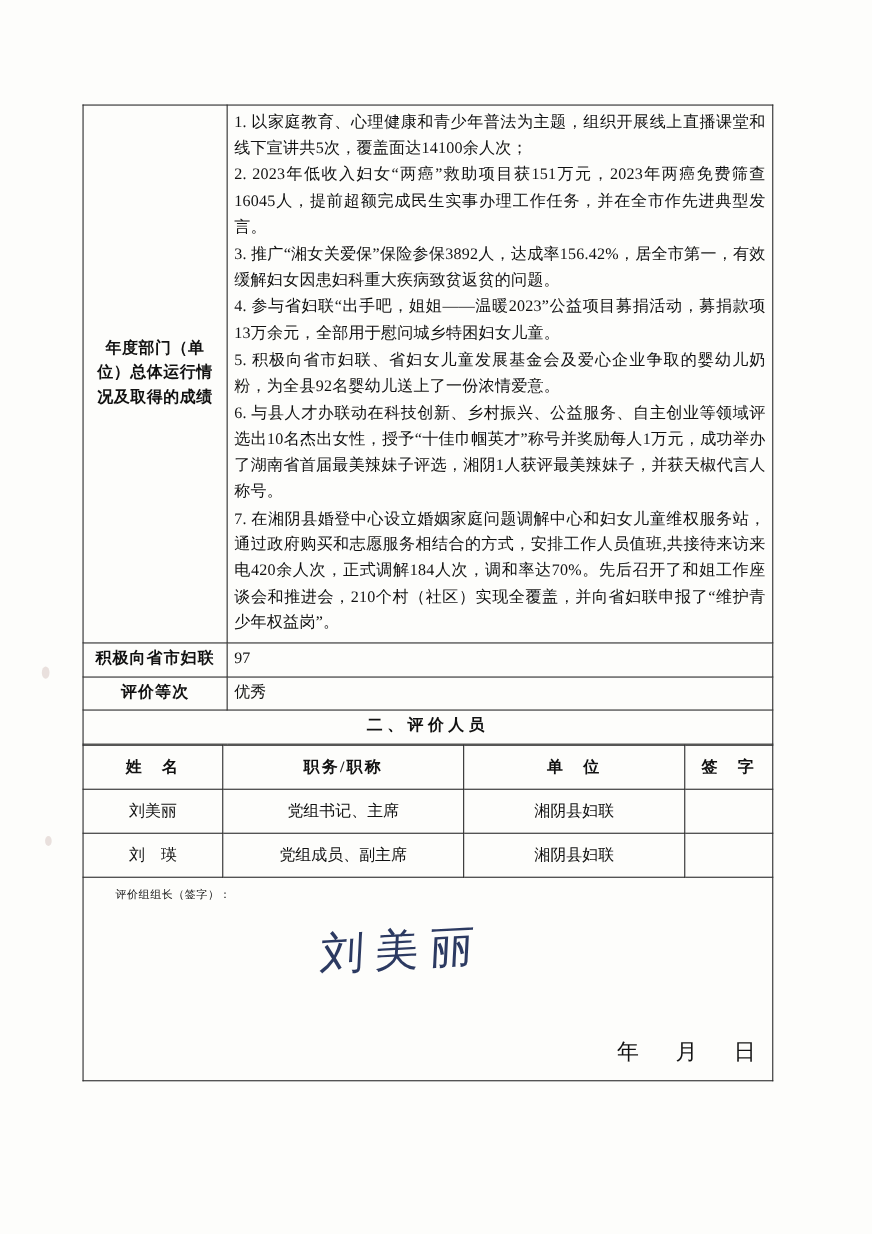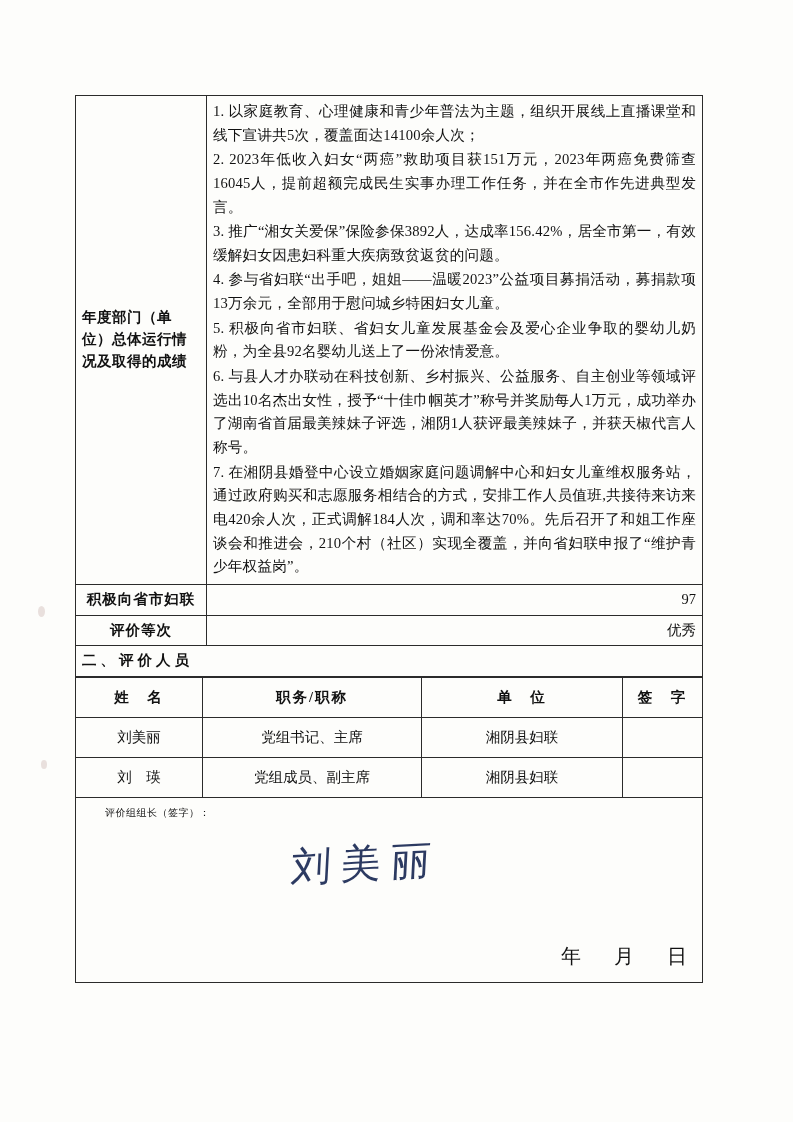--- a/index.html
+++ b/index.html
@@ -35,20 +35,21 @@
   }
   table.form td {
     border: 1px solid #2b2b2b;
     padding: 4px 6px;
     vertical-align: middle;
     font-size: 14.5px;
     line-height: 1.5;
   }
   .label-cell {
     width: 118px;
+    text-align: center;
     font-weight: bold;
     letter-spacing: 0.5px;
     line-height: 1.7;
     padding: 6px 4px;
   }
   .body-cell {
     padding: 8px 10px 10px 10px;
     vertical-align: top;
   }
   .achv-list {
@@ -64,25 +65,25 @@
     letter-spacing: 0.2px;
   }
   .score-label {
     text-align: center;
     font-weight: bold;
     width: 185px;
     padding: 9px 4px;
     letter-spacing: 1px;
   }
   .score-value {
-    text-align: right;
+    text-align: left;
     padding: 9px 4px;
   }
   .section-title {
-    text-align: left;
+    text-align: center;
     font-weight: bold;
     font-size: 17px;
     letter-spacing: 4px;
     padding: 10px 4px;
   }
   table.people {
     border-collapse: collapse;
     width: 100%;
     table-layout: fixed;
   }

